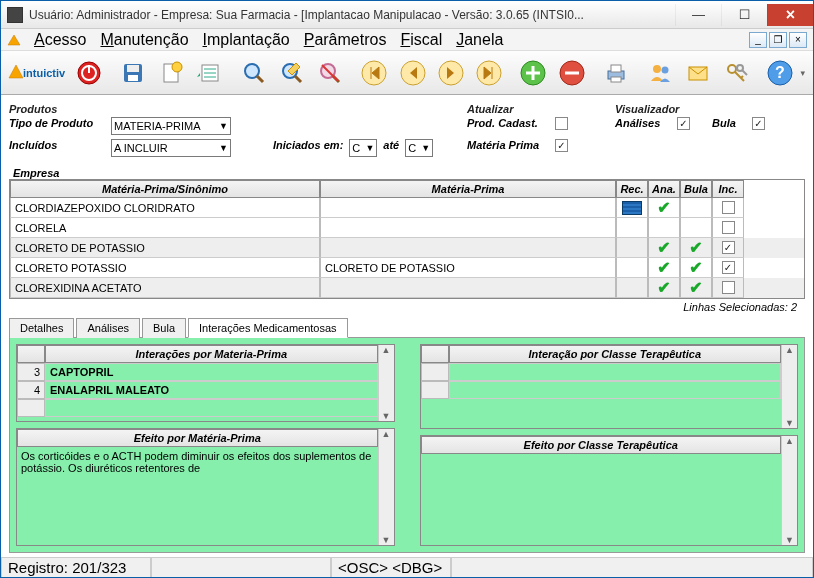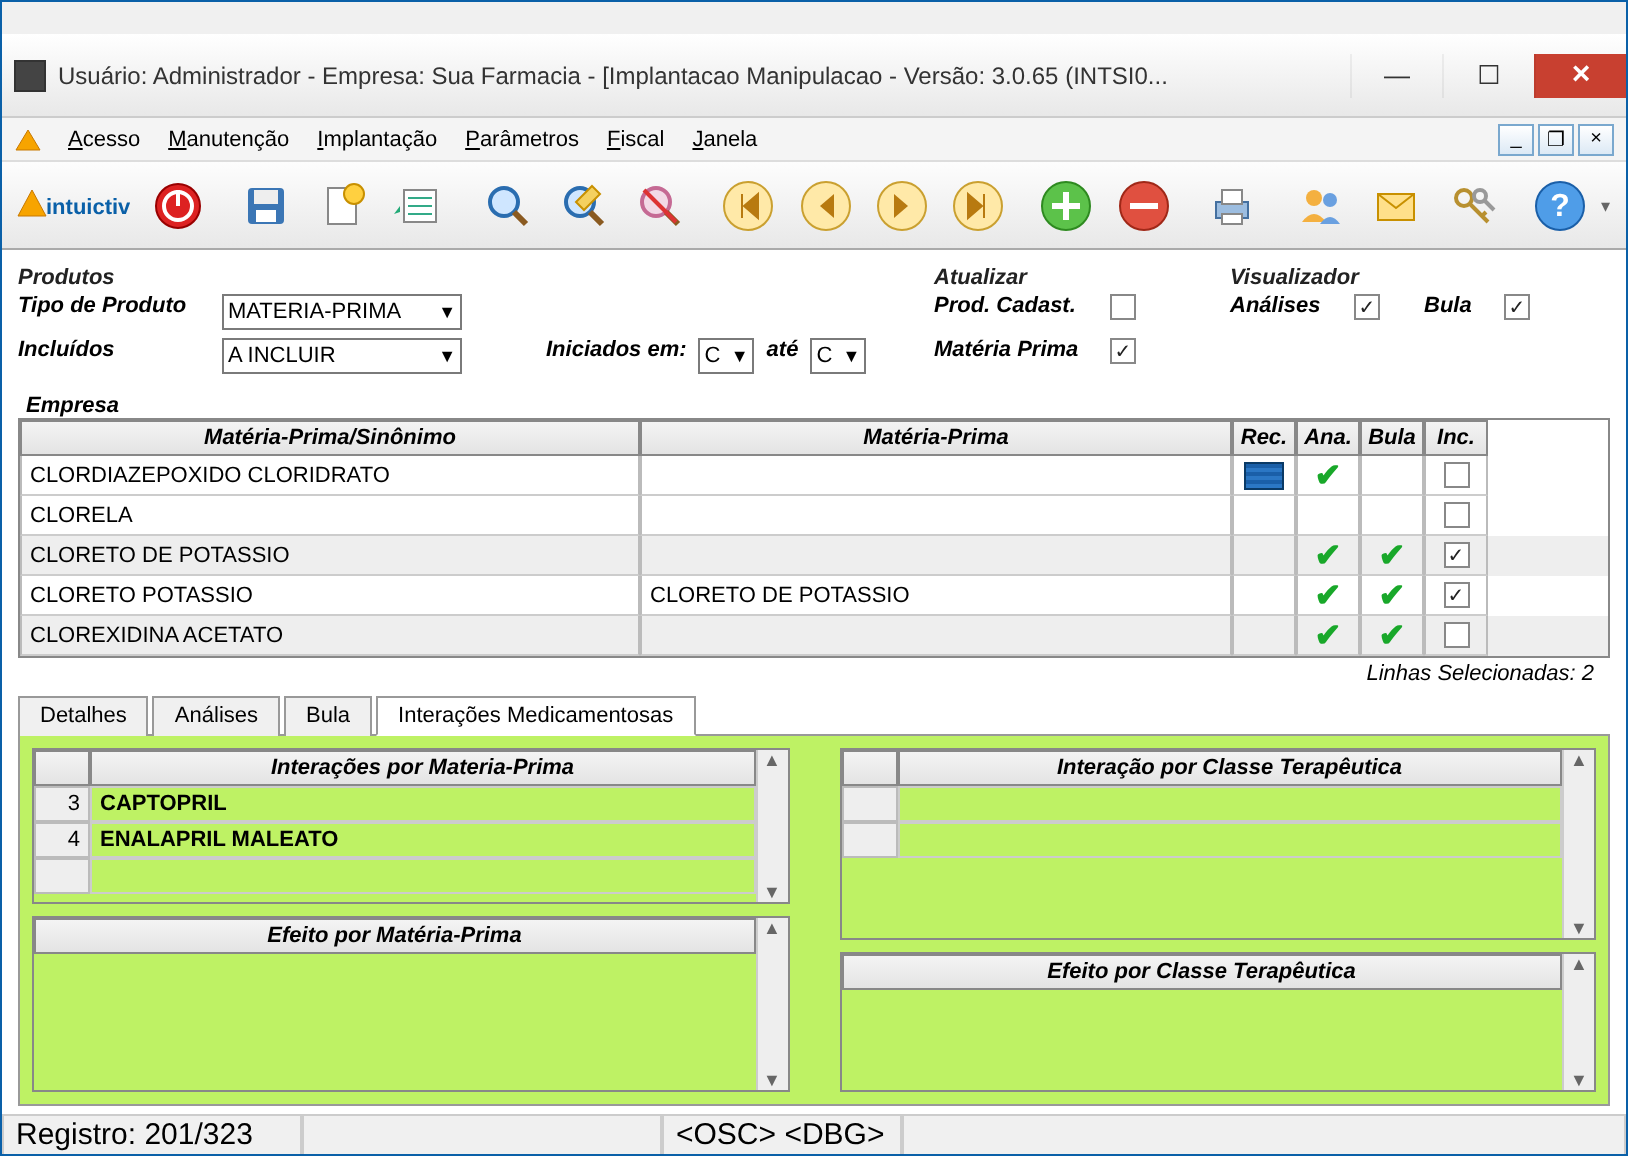--- a/index.html
+++ b/index.html
@@ -1,26 +1,26 @@
 <!DOCTYPE html>
 <html><head>
 <meta charset="utf-8">
 <style>
   * { box-sizing: border-box; margin: 0; padding: 0; }
   body { font-family: Tahoma, Verdana, sans-serif; font-size: 11px; background: #fff; }
   .window { width: 814px; height: 578px; border: 1px solid #0a60a8; display: flex; flex-direction: column; background: #f0f0f0; }
-  .titlebar { height: 42px; background: linear-gradient(#fff, #e8e8e8); display: flex; align-items: center; padding: 0 0 0 6px; border-bottom: 1px solid #ccc; margin-top: 16px; }
+  .titlebar { height: 28px; background: linear-gradient(#fff, #e8e8e8); display: flex; align-items: center; padding: 0 0 0 6px; border-bottom: 1px solid #ccc; }
   .titlebar .app-icon { width: 16px; height: 16px; background: #444; margin-right: 6px; border: 1px solid #333; }
   .titlebar .title { flex: 1; color: #333; font-size: 12px; }
   .titlebar .winbtns { display: flex; }
   .titlebar .winbtn { width: 46px; height: 22px; display: flex; align-items: center; justify-content: center; font-size: 13px; color: #333; cursor: pointer; border-left: 1px solid rgba(0,0,0,0.05); }
   .titlebar .winbtn.close { background: #c84030; color: #fff; font-weight: bold; font-size: 16px; }
   .menubar { height: 22px; background: #f4f4f4; display: flex; align-items: center; padding: 0 6px; border-bottom: 1px solid #ddd; }
   .menubar .mlogo { width: 14px; height: 14px; margin-right: 6px; }
-  .menubar .mitem { padding: 2px 7px; font-size: 11px; cursor: pointer; }
+  .menubar .mitem { padding: 2px 7px; font-size: 16px; cursor: pointer; }
   .menubar .mitem u { text-decoration: underline; }
   .mdi-btns { margin-left: auto; display: flex; gap: 2px; }
   .mdi-btn { width: 18px; height: 16px; border: 1px solid #7aa8ce; background: linear-gradient(#fff,#dce9f5); font-size: 10px; display: flex; align-items: center; justify-content: center; cursor: pointer; }
   .toolbar { height: 44px; background: linear-gradient(#fdfdfd, #e8e8e8); border-bottom: 1px solid #aaa; display: flex; align-items: center; padding: 0 4px; gap: 2px; }
   .tbtn { width: 38px; height: 38px; display: flex; align-items: center; justify-content: center; border: 1px solid transparent; border-radius: 3px; cursor: pointer; }
   .tsep { width: 4px; }
   .brand { display: flex; flex-direction: column; align-items: flex-start; padding: 0 4px 0 2px; font-size: 9px; color: #666; line-height: 1; }
   .brand svg { margin-bottom: 1px; }
   .toolbar .end { margin-left: auto; font-size: 9px; color: #666; padding-right: 4px; }
   .content { flex: 1; background: #fff; display: flex; flex-direction: column; overflow: hidden; }
@@ -44,21 +44,21 @@
   .gc.center { justify-content: center; }
   .w-sin { width: 310px; }
   .w-mp { width: 296px; }
   .w-sm { width: 32px; }
   .rec-icon { width: 20px; height: 14px; background: repeating-linear-gradient(#1a5fa8 0 2px, #2b77c4 2px 4px); border: 1px solid #0a3a66;}
   .check-green { color: #19a82a; font-size: 16px; font-weight: bold; }
   .sel-line { text-align: right; font-weight: normal; font-style: italic; padding: 2px 16px 4px 0; font-size: 11px;}
   .tabs { margin: 0 8px; display: flex; border-bottom: 1px solid #999; }
   .tab { border: 1px solid #999; border-bottom: none; background: #f0f0f0; padding: 3px 10px; font-size: 11px; margin-right: 2px; cursor: pointer; position: relative; top: 1px; }
   .tab.active { background: #fff; border-bottom: 1px solid #fff; }
-  .tab-content { flex: 1; margin: 0 8px 4px 8px; border: 1px solid #999; border-top: none; background: #bef264; display: flex; gap: 25px; padding: 6px; overflow: hidden;}
+  .tab-content { flex: 1; margin: 0 8px 4px 8px; border: 1px solid #999; border-top: none; background: #86efac; display: flex; gap: 25px; padding: 6px; overflow: hidden;}
   .panel-col { flex: 1; display: flex; flex-direction: column; gap: 6px; }
   .mini-grid { border: 1px solid #888; flex: 0 0 auto; display: flex; }
   .mini-grid .mg-body { flex: 1; }
   .mini-grid .mg-scroll { width: 16px; background: #eee; border-left: 1px solid #ccc; display: flex; flex-direction: column; justify-content: space-between; align-items: center; font-size: 9px; color: #666; cursor:pointer;}
   .mg-head { display:flex; }
   .mg-head .gh { border: 1px solid #888; background: linear-gradient(#f4f4f4,#e4e4e4); text-align: center; font-weight: bold; font-style: italic; padding: 2px; font-size: 11px; }
   .mg-row { display: flex; }
   .mg-cell { border: 1px solid #ccc; padding: 2px 4px; height: 18px; font-size: 11px; display:flex; align-items:center; }
   .mg-idx { width: 28px; justify-content: flex-end; background: #eee; border-color:#bbb; }
   .mg-val { flex: 1; font-weight: bold; }
@@ -411,29 +411,30 @@
           <div class="mg-scroll">
               <span>▲</span>
               <span>▼</span>
             </div>
         </div>
         <div class="mini-grid" style="flex:1">
           <div class="mg-body">
             <div class="mg-head">
                 <div class="gh" style="flex:1">Efeito por Matéria-Prima</div>
               </div>
+            <div class="effect-text">Os corticóides e o ACTH podem diminuir os efeitos dos suplementos de potássio. Os diuréticos retentores de</div>
           </div>
           <div class="mg-scroll">
               <span>▲</span>
               <span>▼</span>
             </div>
         </div>
       </div>
       <div class="panel-col">
-        <div class="mini-grid" style="height:96px">
+        <div class="mini-grid" style="height:85px">
           <div class="mg-body">
             <div class="mg-head">
                 <div class="gh" style="width:28px"></div>
                 <div class="gh" style="flex:1">Interação por Classe Terapêutica</div>
               </div>
             <div class="mg-row">
                 <div class="mg-cell mg-idx"></div>
                 <div class="mg-cell mg-val" style="font-weight:normal"></div>
               </div>
             <div class="mg-row">

